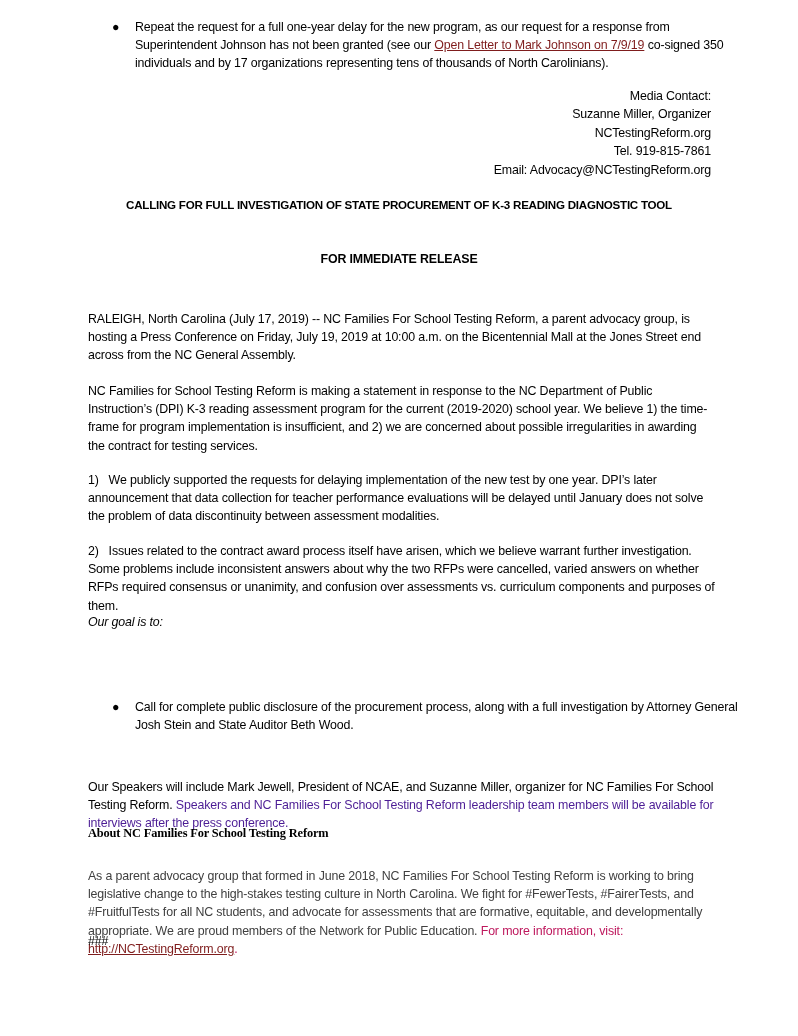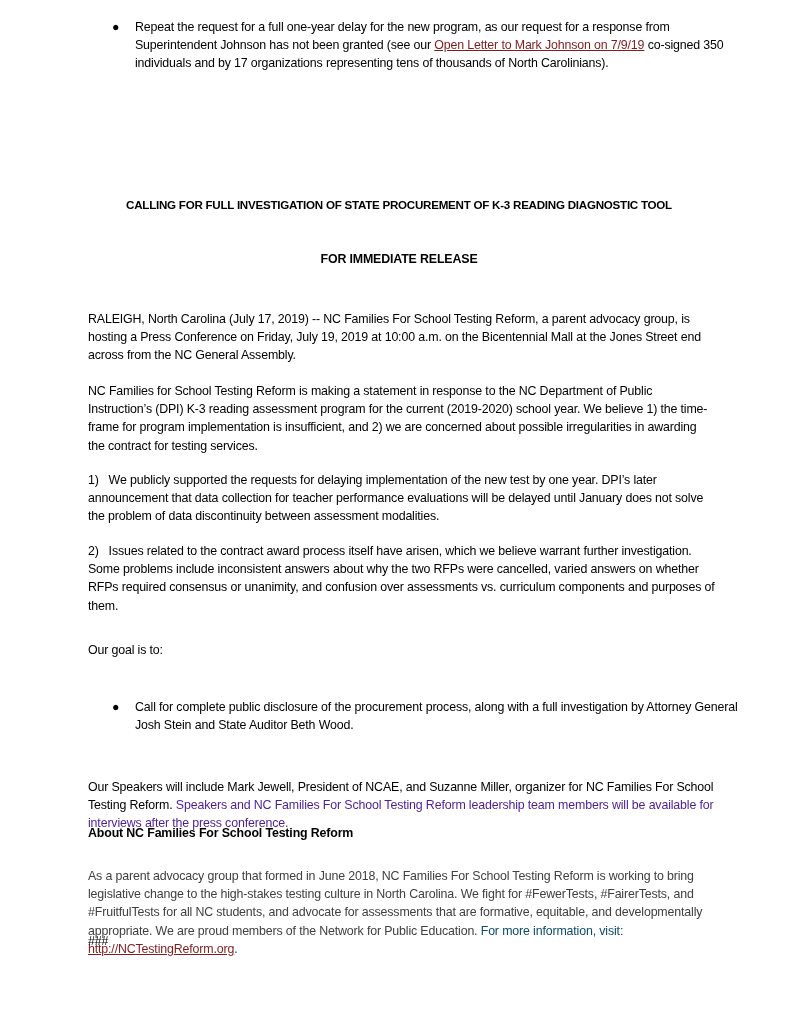--- a/index.html
+++ b/index.html
@@ -10,38 +10,45 @@
   .contact { position: absolute; right: 87px; top: 87px; text-align: right; }
   .contact div { height: 18.4px; white-space: nowrap; }
   .headline { position: absolute; left: 0; width: 798px; top: 196px; text-align: center;
               font-weight: bold; font-size: 11.6px; line-height: 18.4px; letter-spacing: -0.25px; }
   .release { position: absolute; left: 0; width: 798px; top: 250px; text-align: center; font-weight: bold; }
   .para { position: absolute; left: 88px; width: 628px; margin-top: 25px; }
   .p1 { top: 285px; }
   .p2 { top: 357px; }
   .p3 { top: 446px; }
   .p4 { top: 517px; }
-  .goal { top: 616px; }
+  .goal { top: 588px; font-style: italic; }
   .bullets { position: absolute; left: 88px; width: 628px; }
   .bullet { position: absolute; left: 24px; width: 604px; padding-left: 23px; }
   .bullet .dot { position: absolute; left: 0; top: 0; }
   .b1 { top: 626px; }
   .p5 { top: 753px; }
   .gray { color: #4c1d95; }
-  .about-title { position: absolute; left: 88px; top: 824px; font-weight: bold; }
+  .about-title { position: absolute; left: 88px; top: 824px; font-weight: bold; font-family: Liberation Serif, serif; }
   .about-body { top: 842px; color: #404040; }
-  .dark { color: #0c4a6e; }
+  .dark { color: #be185d; }
   a.link { color: #7f1d1d; }
   .hashes { position: absolute; left: 88px; top: 932px; }
 </style>
 </head>
 <body>
 
 <div class="page">
 
+  <div class="contact txt">
+    <div>Media Contact:</div>
+    <div>Suzanne Miller, Organizer</div>
+    <div>NCTestingReform.org</div>
+    <div>Tel. 919-815-7861</div>
+    <div>Email: Advocacy@NCTestingReform.org</div>
+  </div>
 
   <div class="headline">
     <div>CALLING FOR FULL INVESTIGATION OF STATE PROCUREMENT OF K-3 READING DIAGNOSTIC TOOL</div>
   </div>
 
   <div class="release txt">FOR IMMEDIATE RELEASE</div>
 
   <div class="para p1 txt">RALEIGH, North Carolina (July 17, 2019) -- NC Families For School Testing Reform, a parent advocacy group, is hosting a Press Conference on Friday, July 19, 2019 at 10:00 a.m. on the Bicentennial Mall at the Jones Street end across from the NC General Assembly.</div>
   <div class="para p2 txt">NC Families for School Testing Reform is making a statement in response to the NC Department of Public Instruction’s (DPI) K-3 reading assessment program for the current (2019-2020) school year. We believe 1) the time-frame for program implementation is insufficient, and 2) we are concerned about possible irregularities in awarding the contract for testing services.</div>
   <div class="para p3 txt">1)&nbsp;&nbsp; We publicly supported the requests for delaying implementation of the new test by one year. DPI’s later announcement that data collection for teacher performance evaluations will be delayed until January does not solve the problem of data discontinuity between assessment modalities.</div>

